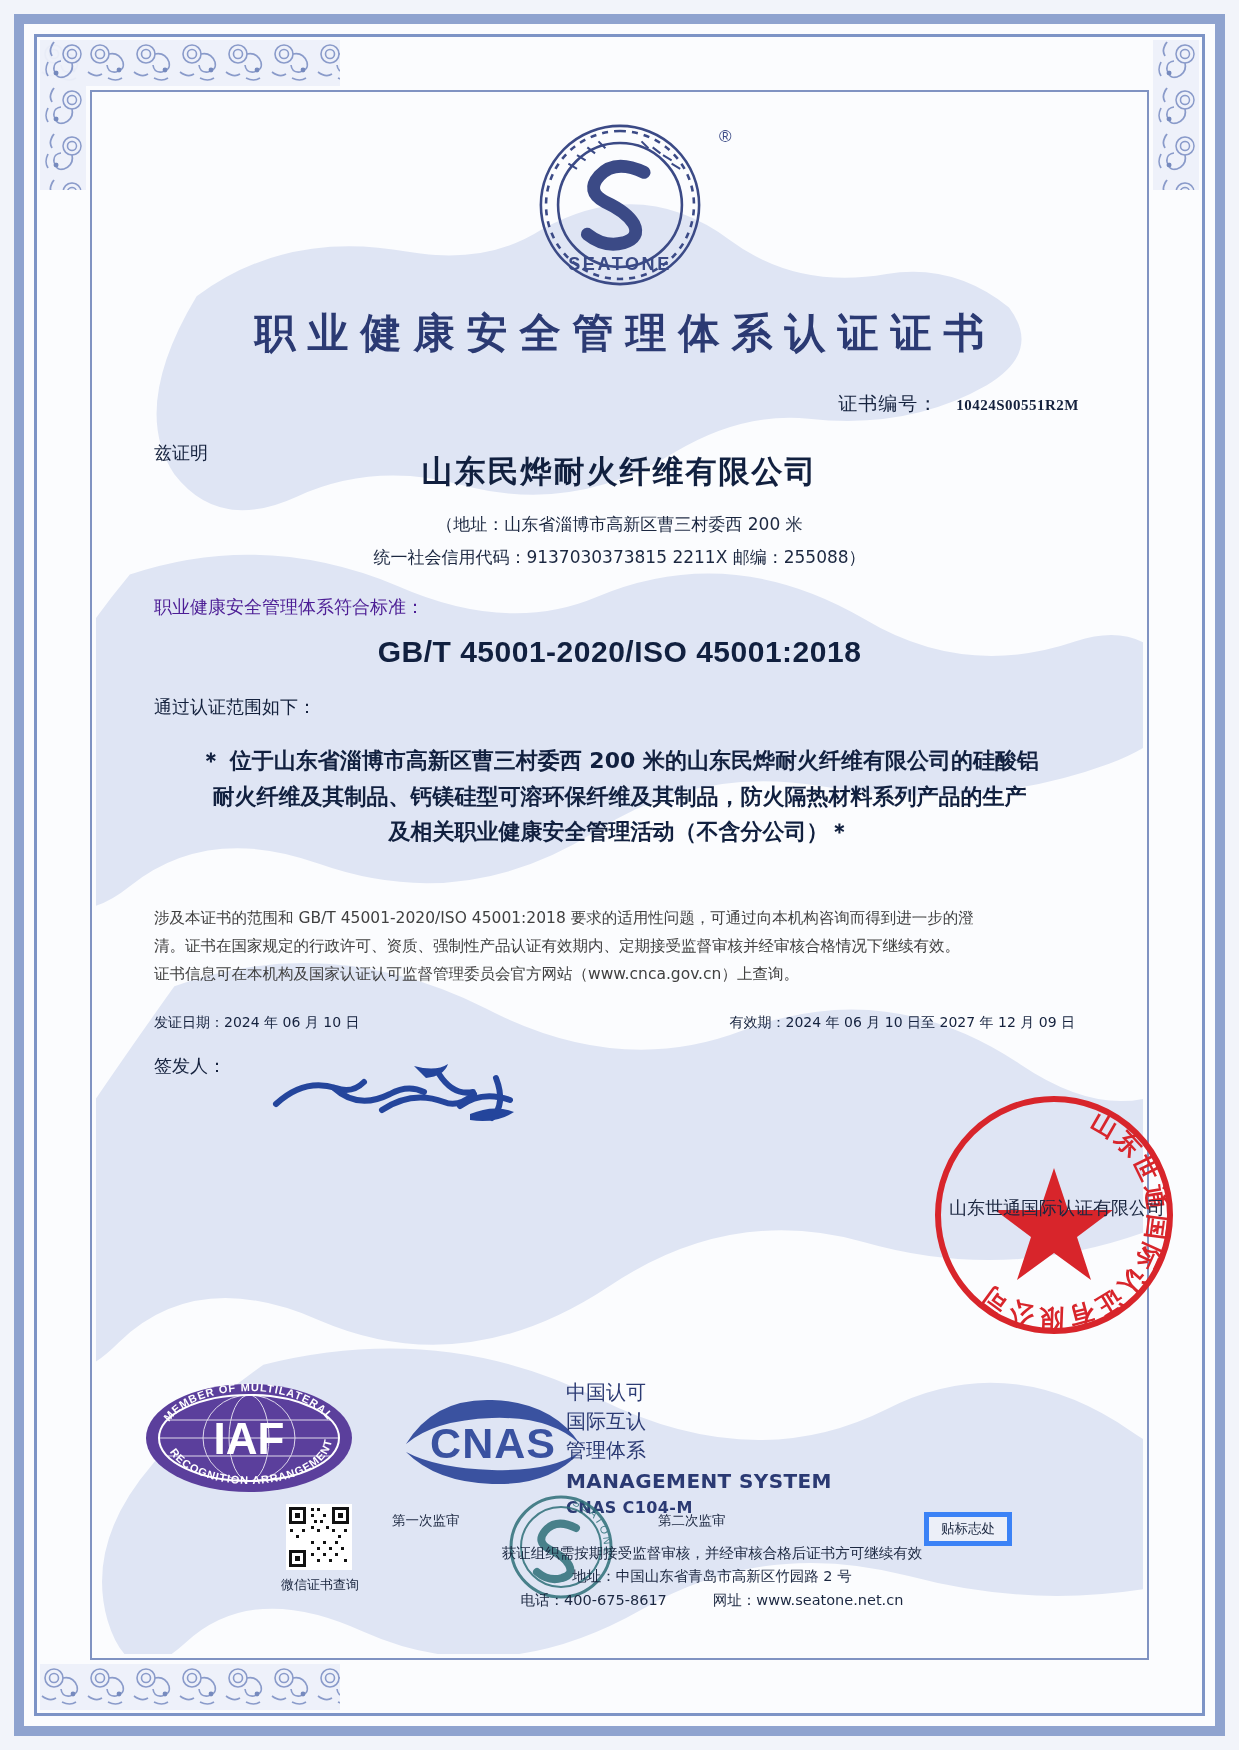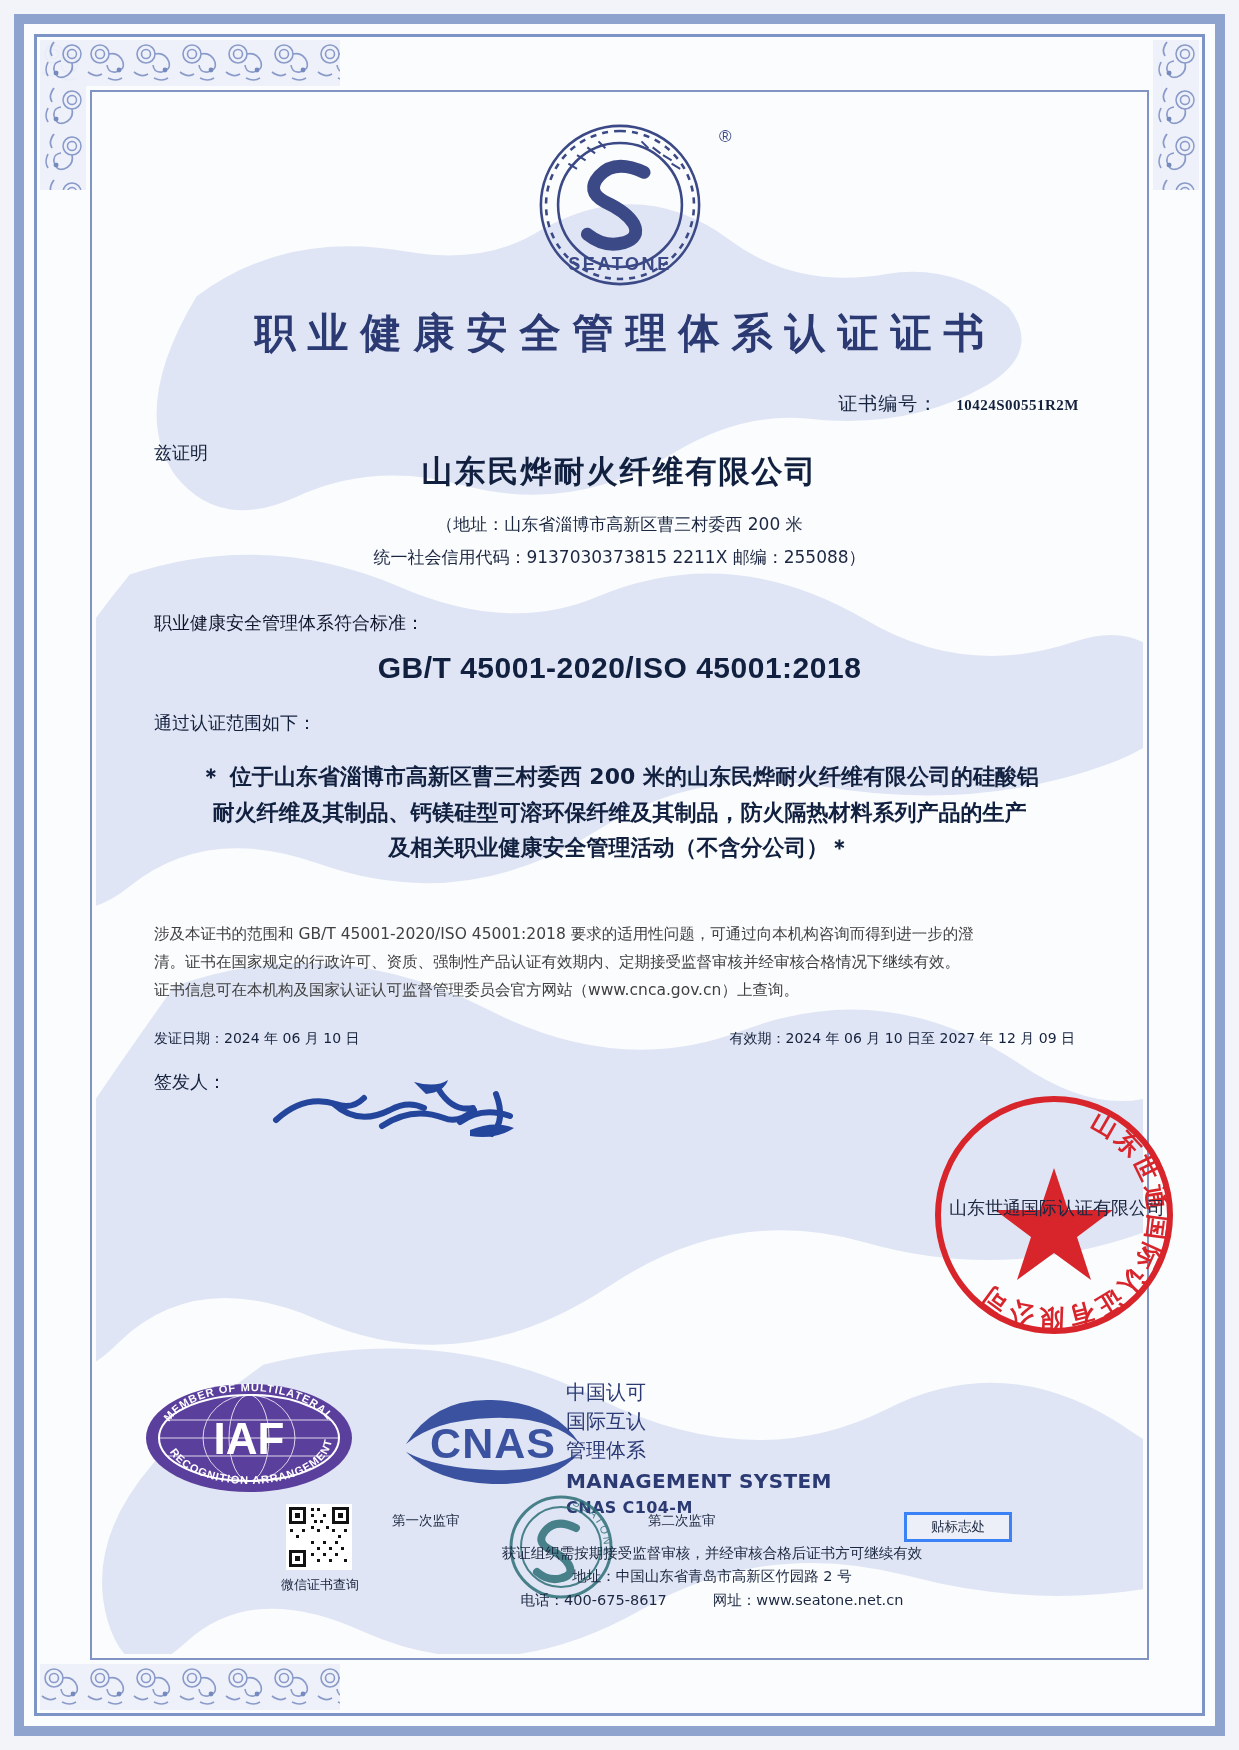--- a/index.html
+++ b/index.html
@@ -152,23 +152,23 @@
   }
   .company-code {
     text-align: center;
     font-size: 17px;
     color: #1b2740;
     margin-top: 10px;
     font-family: "DejaVu Sans", "Liberation Sans", sans-serif;
   }
 
   .standard-label {
-    margin-top: 42px;
+    margin-top: 26px;
     font-size: 18px;
-    color: #0f172a;
+    color: #4c1d95;
     font-family: "DejaVu Sans", "Liberation Sans", sans-serif;
   }
   .standard-value {
     text-align: center;
     font-size: 30px;
     font-weight: bold;
     color: #11203f;
     margin-top: 16px;
     letter-spacing: 0.5px;
   }
@@ -297,22 +297,22 @@
     left: 296px;
     top: 148px;
     width: 620px;
     display: flex;
     justify-content: space-between;
     font-size: 13.5px;
     color: #1b2740;
     font-family: "DejaVu Sans", "Liberation Sans", sans-serif;
   }
   .audit-box {
-    border: 3px solid #3b82f6;
-    padding: 3px 24px;
+    border: 5px solid #3b82f6;
+    padding: 3px 12px;
     background: rgba(255,255,255,0.4);
     text-align: center;
   }
 
   .footer-lines {
     position: absolute;
     left: 296px;
     top: 178px;
     width: 640px;
     text-align: center;

